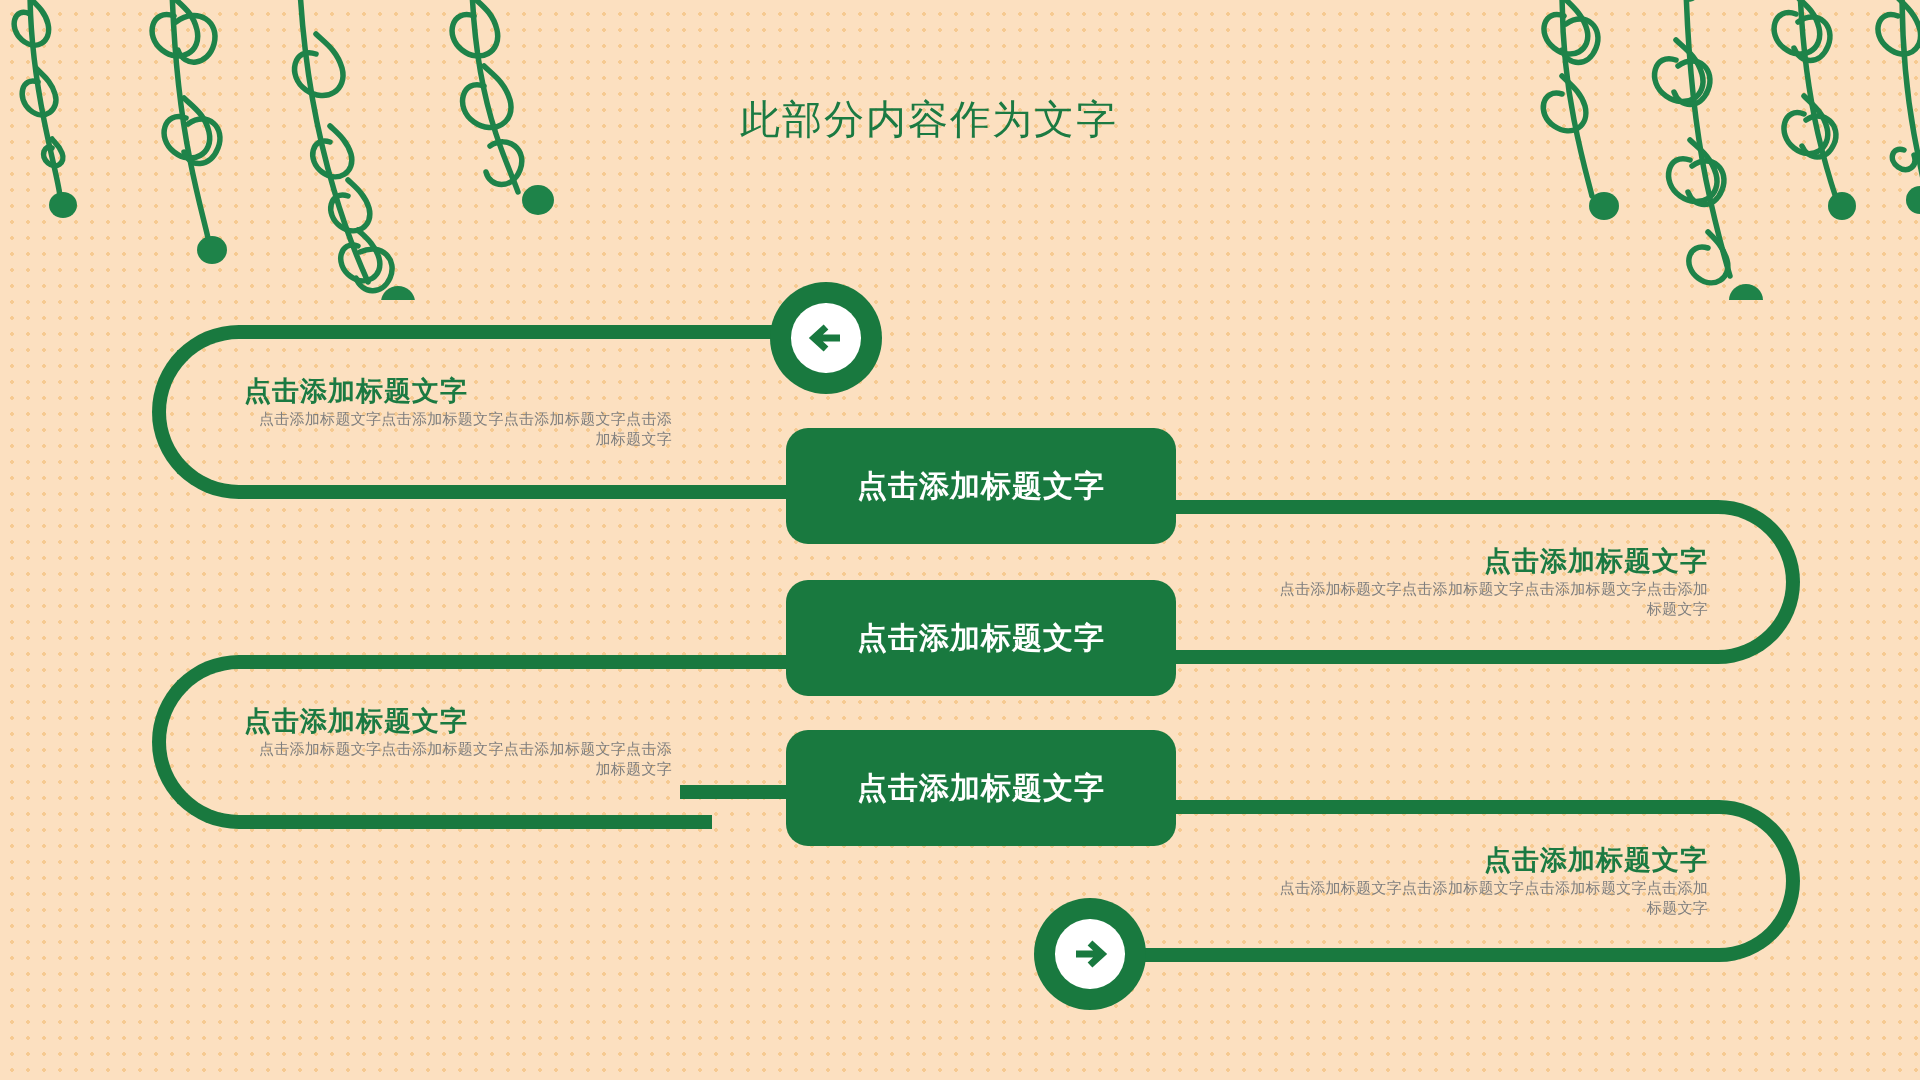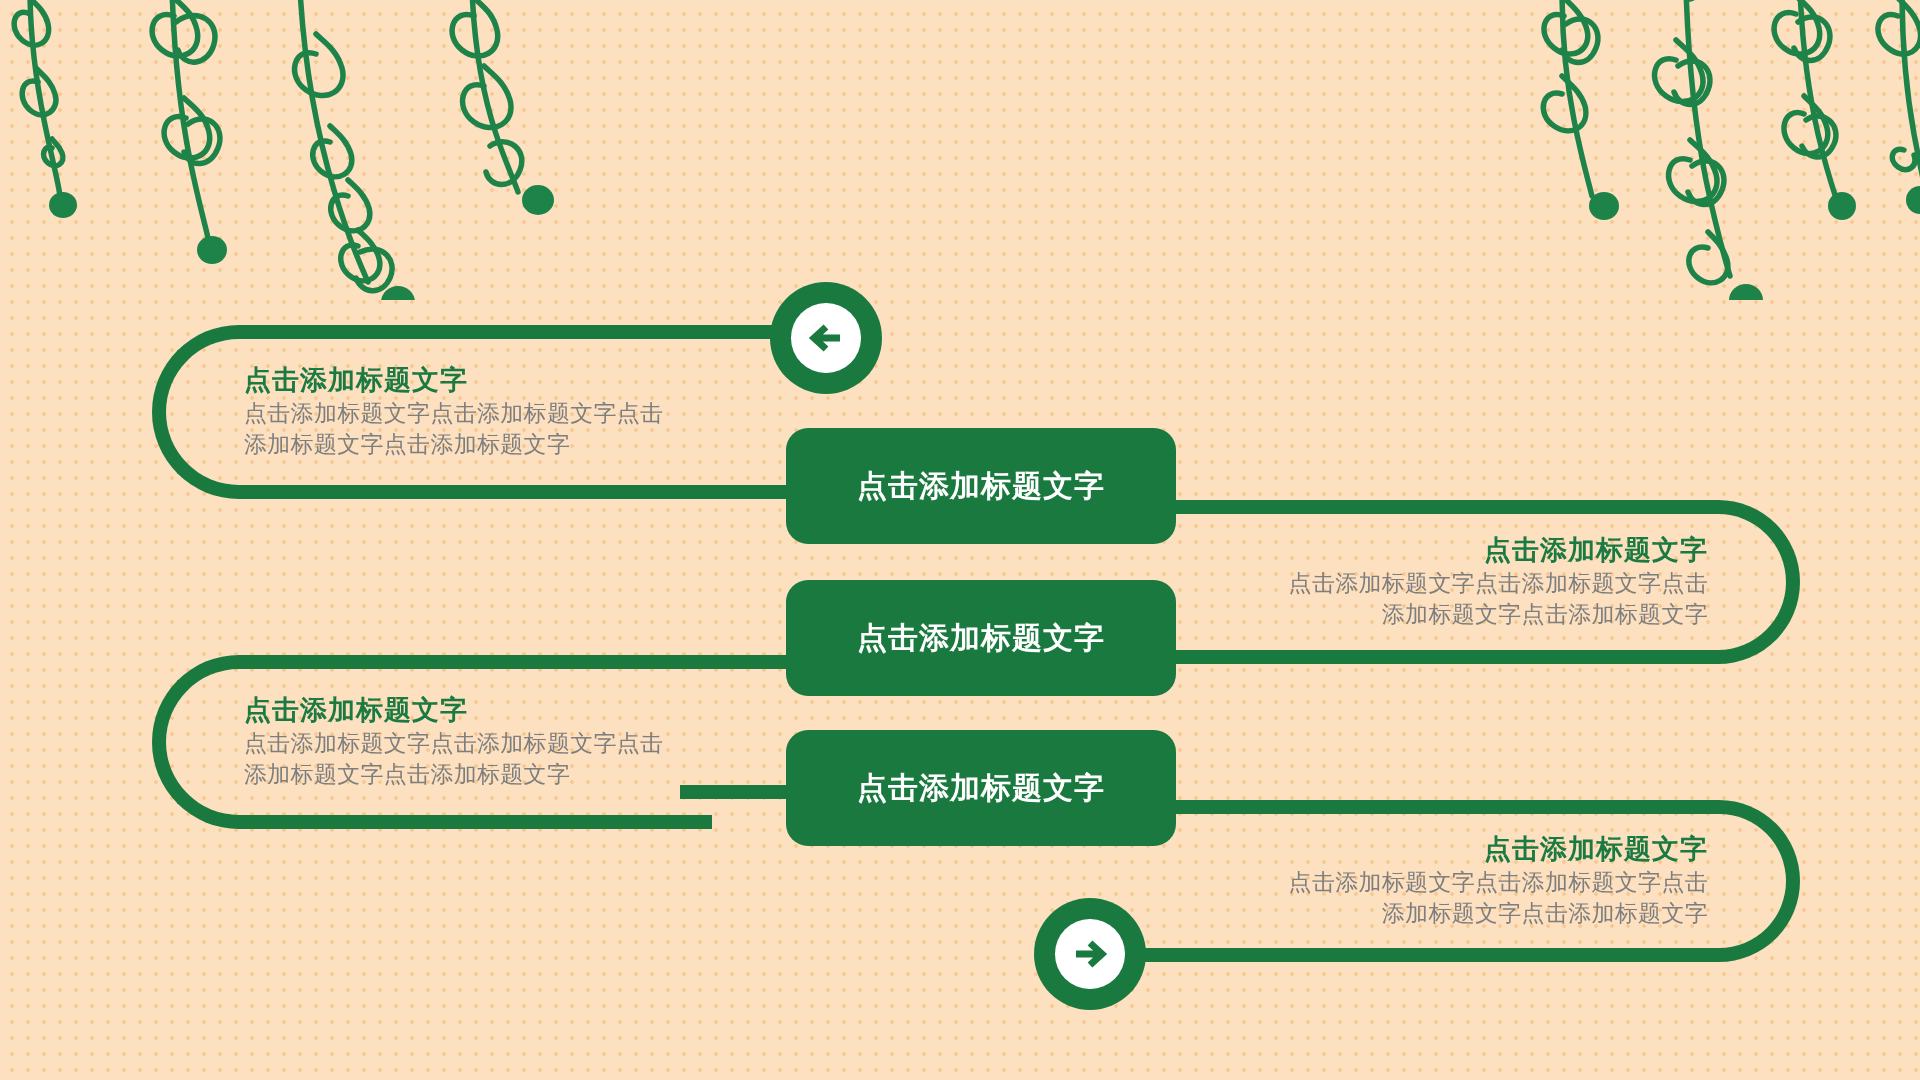--- a/index.html
+++ b/index.html
@@ -70,25 +70,26 @@
   .cap h3{
     margin:0 0 2px 0;
     font-size:27px;
     font-weight:bold;
     color:#1B7A42;
     letter-spacing:1px;
     line-height:1.2;
   }
   .cap p{
     margin:0;
-    font-size:23px;
+    font-size:15px;
     line-height:1.35;
     color:#7E7E7E;
     letter-spacing:.3px;
     max-width:470px;
+    text-align:right;
   }
 
   
   .gbox{
     position:absolute;
     background:#19793F;
     border-radius:22px;
     display:flex;align-items:center;justify-content:center;
     box-sizing:border-box;
     padding:0 28px;
@@ -181,20 +182,21 @@
       <path d="M306 120 C 324 108, 342 126, 334 144 C 326 162, 308 160, 302 146"></path>
       <ellipse cx="342" cy="206" rx="14" ry="14" fill="#1E8349" stroke="none"></ellipse>
 
       <path d="M402 -10 C 402 40, 406 90, 414 134 C 420 166, 424 182, 426 194"></path>
       <path d="M398 16 C 378 8, 370 34, 388 48 C 406 62, 424 50, 420 30 C 416 14, 404 4, 396 -4"></path>
       <path d="M404 150 C 392 146, 388 160, 398 167 C 408 174, 418 166, 414 155"></path>
       <ellipse cx="420" cy="200" rx="14" ry="14" fill="#1E8349" stroke="none"></ellipse>
     </g>
   </svg>
 
+  <div id="title">此部分内容作为文字</div>
 
   <div class="bar" style="left:680px;top:325px;width:110px;height:14px;"></div>
 
   <div class="bar" style="left:680px;top:485px;width:120px;height:14px;"></div>
 
   <div class="bar" style="left:1160px;top:500px;width:240px;height:14px;"></div>
 
   <div class="bar" style="left:680px;top:785px;width:120px;height:14px;"></div>
 
   <div class="bar" style="left:1160px;top:650px;width:240px;height:14px;"></div>

